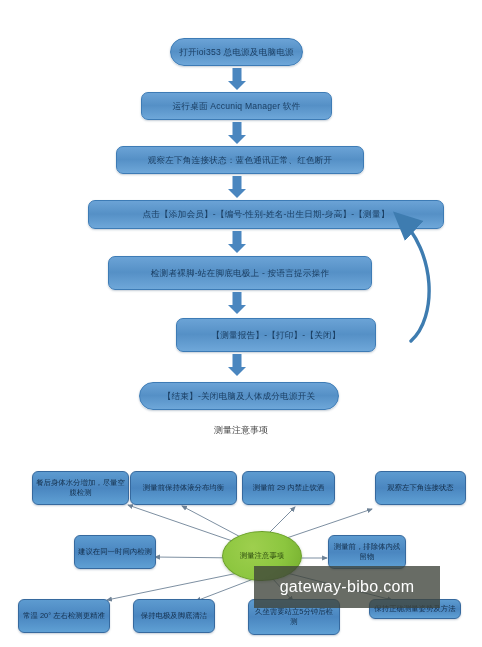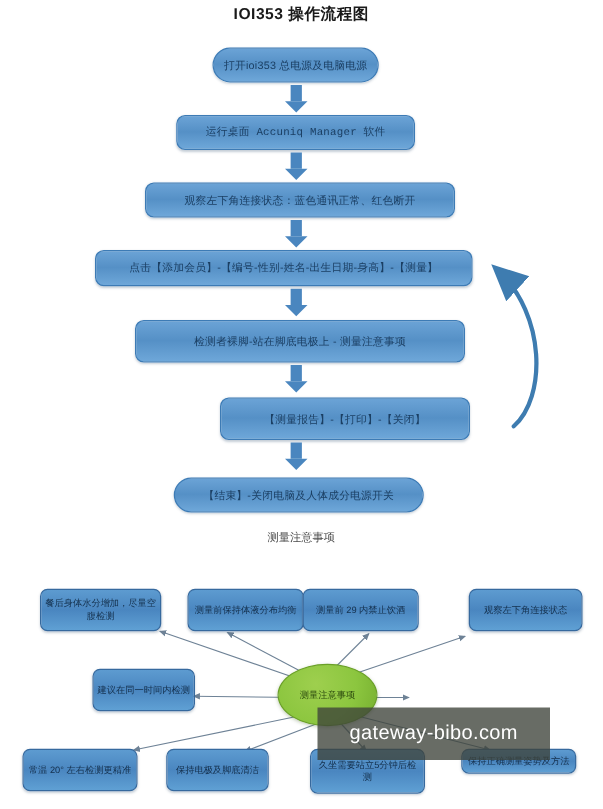--- a/index.html
+++ b/index.html
@@ -92,51 +92,50 @@
     letter-spacing:.3px;
   }
 
   svg.overlay{position:absolute;left:0;top:0;width:482px;height:647px;pointer-events:none;}
 </style>
 </head>
 <body>
 
 <div id="canvas">
 
-  <div class="title">IOI353  操作流程图</div>
 
   <div class="fbox sq" style="left:170px;top:38px;width:133px;height:28px;">打开ioi353 总电源及电脑电源</div>
 
   <div class="darrow" style="left:227px;top:68px;width:20px;height:22px;">
     <div class="shaft" style="height:13px;"></div>
       <div class="head"></div>
   </div>
 
-  <div class="fbox" style="left:141px;top:92px;width:191px;height:28px;font-family:Liberation Mono, monospace;">运行桌面 Accuniq Manager 软件</div>
+  <div class="fbox" style="left:141px;top:92px;width:191px;height:28px;">运行桌面 Accuniq Manager 软件</div>
 
   <div class="darrow" style="left:227px;top:122px;width:20px;height:22px;">
     <div class="shaft" style="height:13px;"></div>
       <div class="head"></div>
   </div>
 
   <div class="fbox" style="left:116px;top:146px;width:248px;height:28px;">观察左下角连接状态：蓝色通讯正常、红色断开</div>
 
   <div class="darrow" style="left:227px;top:176px;width:20px;height:22px;">
     <div class="shaft" style="height:13px;"></div>
       <div class="head"></div>
   </div>
 
-  <div class="fbox" style="left:76px;top:200px;width:302px;height:29px;">点击【添加会员】-【编号-性别-姓名-出生日期-身高】-【测量】</div>
+  <div class="fbox" style="left:88px;top:200px;width:356px;height:29px;">点击【添加会员】-【编号-性别-姓名-出生日期-身高】-【测量】</div>
 
   <div class="darrow" style="left:227px;top:231px;width:20px;height:22px;">
     <div class="shaft" style="height:13px;"></div>
       <div class="head"></div>
   </div>
 
-  <div class="fbox" style="left:108px;top:256px;width:264px;height:34px;">检测者裸脚-站在脚底电极上 - 测量注意事项</div>
+  <div class="fbox" style="left:108px;top:256px;width:264px;height:34px;">检测者裸脚-站在脚底电极上 - 按语言提示操作</div>
 
   <div class="darrow" style="left:227px;top:292px;width:20px;height:22px;">
     <div class="shaft" style="height:13px;"></div>
       <div class="head"></div>
   </div>
 
   <div class="fbox" style="left:140px;top:318px;width:200px;height:34px;margin-left:36px;">【测量报告】-【打印】-【关闭】</div>
 
   <div class="darrow" style="left:227px;top:354px;width:20px;height:22px;">
     <div class="shaft" style="height:13px;"></div>
@@ -169,30 +168,31 @@
       <line x1="286" y1="558" x2="327" y2="558"></line>
       <line x1="243" y1="572" x2="107" y2="600"></line>
       <line x1="256" y1="578" x2="196" y2="601"></line>
       <line x1="272" y1="578" x2="293" y2="601"></line>
       <line x1="283" y1="572" x2="392" y2="600"></line>
     </g>
   </svg>
 
   <div class="mbox" style="left:32px;top:471px;width:97px;height:34px;">餐后身体水分增加，尽量空腹检测</div>
 
-  <div class="mbox" style="left:150px;top:471px;width:93px;height:34px;">测量前保持体液分布均衡</div>
+  <div class="mbox" style="left:130px;top:471px;width:107px;height:34px;">测量前保持体液分布均衡</div>
 
   <div class="mbox" style="left:242px;top:471px;width:93px;height:34px;">测量前 29 内禁止饮酒</div>
 
   <div class="mbox" style="left:375px;top:471px;width:91px;height:34px;">观察左下角连接状态</div>
 
   <div class="mbox" style="left:74px;top:535px;width:82px;height:34px;">建议在同一时间内检测</div>
 
   <div class="center-node" style="left:222px;top:531px;width:78px;height:48px;">测量注意事项</div>
 
+  <div class="mbox" style="left:328px;top:535px;width:78px;height:34px;">测量前，排除体内残留物</div>
 
   <div class="mbox" style="left:18px;top:599px;width:92px;height:34px;">常温 20° 左右检测更精准</div>
 
   <div class="mbox" style="left:133px;top:599px;width:82px;height:34px;">保持电极及脚底清洁</div>
 
   <div class="mbox" style="left:248px;top:599px;width:92px;height:36px;">久坐需要站立5分钟后检测</div>
 
   <div class="mbox" style="left:369px;top:599px;width:92px;height:20px;">保持正确测量姿势及方法</div>
 
   <div class="watermark" style="left:254px;top:566px;width:186px;height:42px;">gateway-bibo.com</div>

